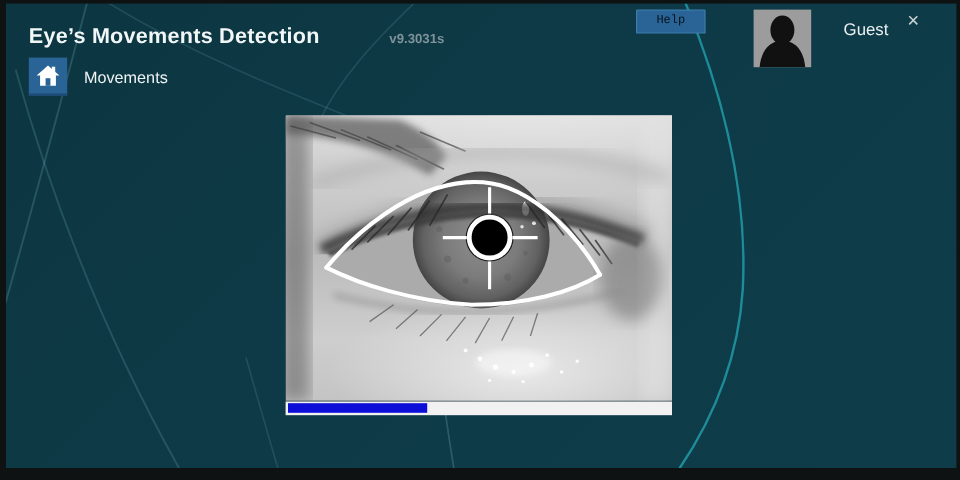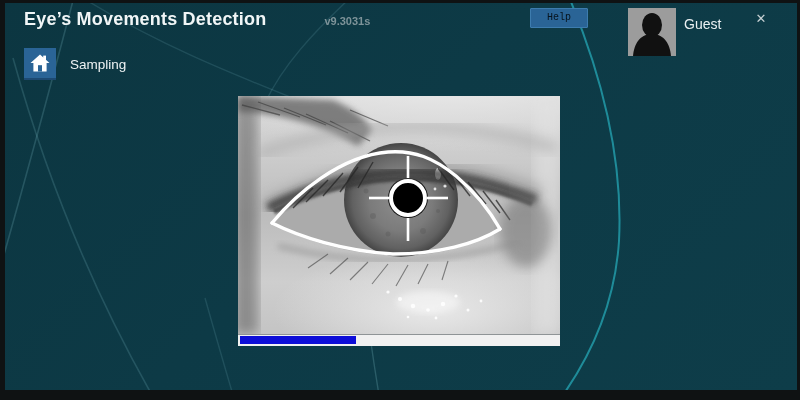--- a/index.html
+++ b/index.html
@@ -11,35 +11,35 @@
   }
   .frame{position:absolute;inset:0;background:#0f1213;}
   .screen{
     position:absolute;left:5px;top:3px;right:3px;bottom:10px;
     background:linear-gradient(135deg,#0c3641 0%, #0d3a46 45%, #0e3d49 100%);
     overflow:hidden;
   }
   .bg-curves{position:absolute;left:0;top:0;pointer-events:none;}
 
   
-  .title-row{position:absolute;left:19px;top:6px;display:flex;align-items:baseline;gap:10px;}
+  .title-row{position:absolute;left:19px;top:17px;display:flex;align-items:baseline;gap:10px;}
   .title{font-size:18px;font-weight:bold;color:#f1f6f7;letter-spacing:.2px;}
   .version{font-size:11px;color:#7e9399;font-weight:bold;margin-left:48px;}
 
   .help-btn{
     position:absolute;left:525px;top:5px;width:58px;height:20px;
     background:#2a6496;border:1px solid #3d7cae;border-radius:1px;
     font-family:Liberation Mono, monospace;font-size:10px;color:#06131d;
     cursor:pointer;padding:0;line-height:18px;text-align:center;
   }
   .avatar{
     position:absolute;left:623px;top:5px;width:48px;height:48px;
     background:#9c9c9c;overflow:hidden;cursor:pointer;
   }
-  .guest{position:absolute;left:679px;top:13px;font-size:14px;color:#eaf0f2;}
+  .guest{position:absolute;left:698px;top:13px;font-size:14px;color:#eaf0f2;}
   .close-btn{
     position:absolute;left:745px;top:5px;width:22px;height:20px;
     background:transparent;border:none;color:#c6d0d3;font-size:13px;font-weight:bold;
     cursor:pointer;padding:0;font-family:"DejaVu Sans", sans-serif;
   }
 
   
   .nav-row{position:absolute;left:19px;top:45px;display:flex;align-items:center;}
   .home-btn{
     width:32px;height:32px;background:#2a6496;border:none;border-bottom:2px solid #1d4a72;
@@ -103,21 +103,21 @@
     </button>
 
     <div class="nav-row">
       <button class="home-btn">
         <svg width="20" height="20" viewBox="0 0 20 20">
           <rect x="13.2" y="2.6" width="2.8" height="5" fill="#fff"></rect>
           <path d="M10,1.5 L19.5,10 L16.6,10 L16.6,18.5 L3.4,18.5 L3.4,10 L0.5,10 Z" fill="#fff"></path>
           <rect x="8" y="12.2" width="4" height="6.3" fill="#2a6496"></rect>
         </svg>
       </button>
-      <span class="nav-label">Sampling</span>
+      <span class="nav-label">Movements</span>
     </div>
 
     <div class="eye-panel">
       <svg width="322" height="238" viewBox="0 0 322 238">
         <defs>
           <linearGradient id="skin" x1="0" y1="0" x2="0" y2="1">
             <stop offset="0" stop-color="#d8d8d8"></stop>
             <stop offset="0.22" stop-color="#cecece"></stop>
             <stop offset="0.5" stop-color="#bcbcbc"></stop>
             <stop offset="0.78" stop-color="#cecece"></stop>

